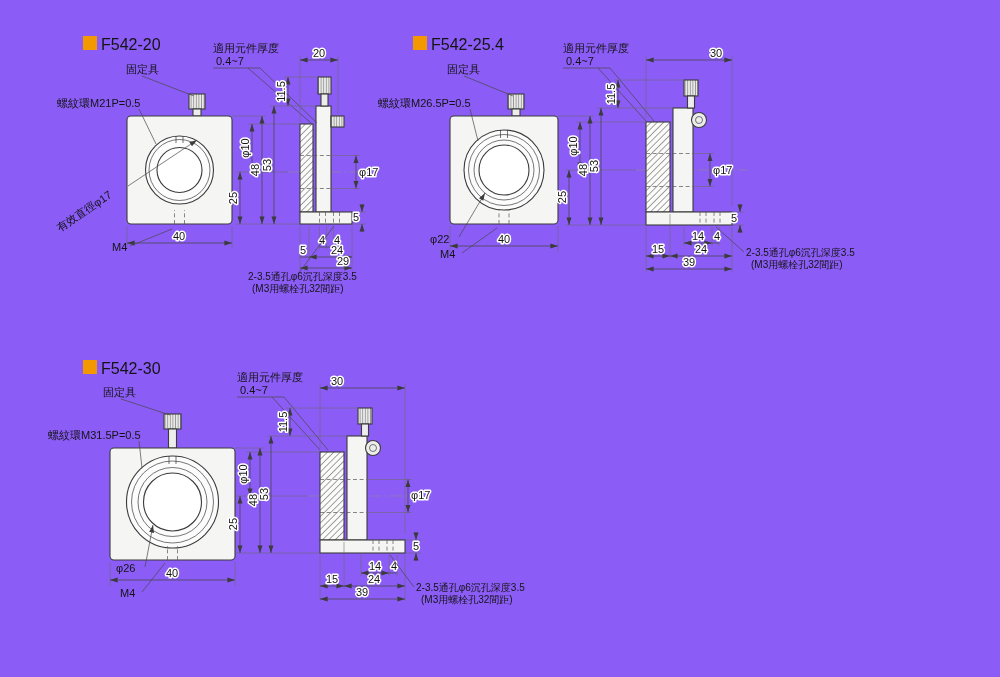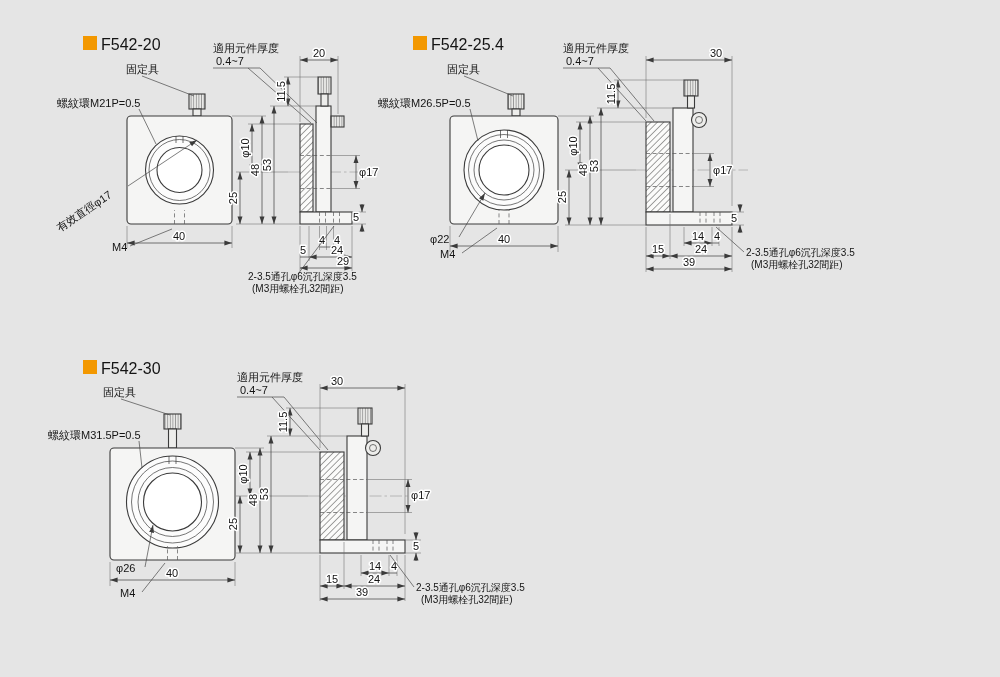--- a/index.html
+++ b/index.html
@@ -1,16 +1,16 @@
 <!DOCTYPE html>
 <html><head>
 <meta charset="utf-8">
 <style>
   html,body{margin:0;padding:0;background:#ffffff;}
-  .canvas{position:relative;width:1000px;height:677px;background:#e5e5e5;overflow:hidden;}
+  .canvas{position:relative;width:1000px;height:677px;background:#8b5cf6;overflow:hidden;}
   svg{display:block;}
   text{font-family:"Liberation Sans","DejaVu Sans",sans-serif;fill:#141414;}
   .title-t{font-size:16px;}
   .lbl{font-size:11px;}
   .note-t{font-size:10px;}
   .dim-t{font-size:11px;paint-order:stroke;stroke:#ffffff;stroke-width:3px;stroke-linejoin:round;}
   .out{fill:#f5f5f4;stroke:#3b3b3b;stroke-width:1.1;}
   .out2{fill:#fcfcfc;stroke:#3b3b3b;stroke-width:1.1;}
   .apert{fill:#ffffff;stroke:#3b3b3b;stroke-width:1.1;}
   .thin{fill:none;stroke:#3b3b3b;stroke-width:0.7;}

